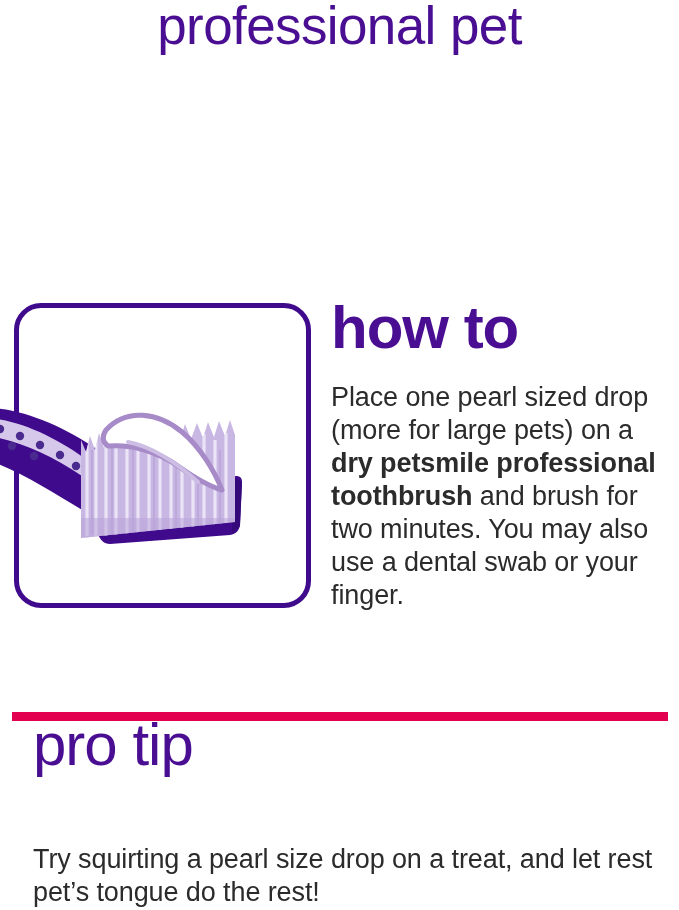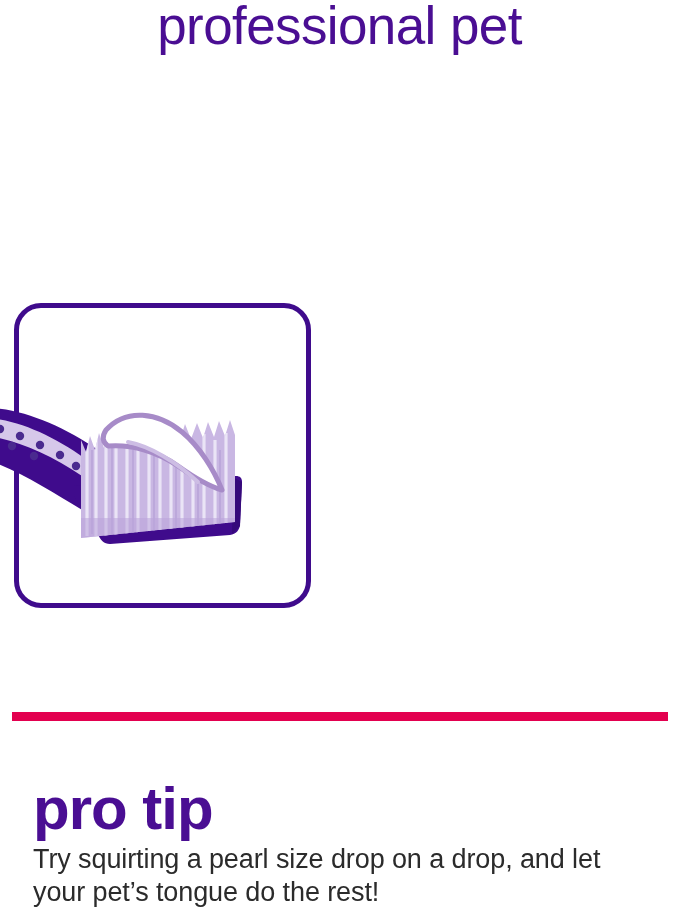--- a/index.html
+++ b/index.html
@@ -70,24 +70,24 @@
   .divider{
     position:absolute;
     left:12px; top:712px;
     width:656px; height:9px;
     background:#e3004f;
   }
 
   
   .protip-heading{
     position:absolute;
-    left:33px; top:778px;
+    left:33px; top:714px;
     font-size:60px;
     line-height:62px;
-    font-weight:700;
+    font-weight:400;
     color:#4a0e93;
     letter-spacing:-1px;
   }
   .protip-body{
     position:absolute;
     left:33px; top:843px;
     width:620px;
     font-size:27px;
     line-height:33px;
     color:#2b2b2b;
@@ -173,18 +173,22 @@
     <g>
       <path d="M120,140 C140,118 172,122 196,142 C214,157 228,180 236,200
                C222,196 206,186 192,176 C172,162 146,154 122,156
                C116,152 116,146 120,140 Z" fill="#ffffff" stroke="#a78bc8" stroke-width="5" stroke-linejoin="round"></path>
       <path d="M142,152 C164,156 190,172 212,192" fill="none" stroke="#cdbde4" stroke-width="4" stroke-linecap="round"></path>
     </g>
   </svg>
 </div>
 
 <div class="howto-text">
+  <div class="howto-heading">how to</div>
+  <div class="howto-body">
+    <span>Place one pearl sized drop (more for large pets) on a </span><b>dry petsmile professional toothbrush</b><span> and brush for two minutes. You may also use a dental swab or your finger.</span>
+  </div>
 </div>
 
 <div class="divider"></div>
 
 <div class="protip-heading">pro tip</div>
-<div class="protip-body">Try squirting a pearl size drop on a drop, and let your pet’s tongue do the rest!</div>
+<div class="protip-body">Try squirting a pearl size drop on a treat, and let rest pet’s tongue do the rest!</div>
 
 </body></html>

